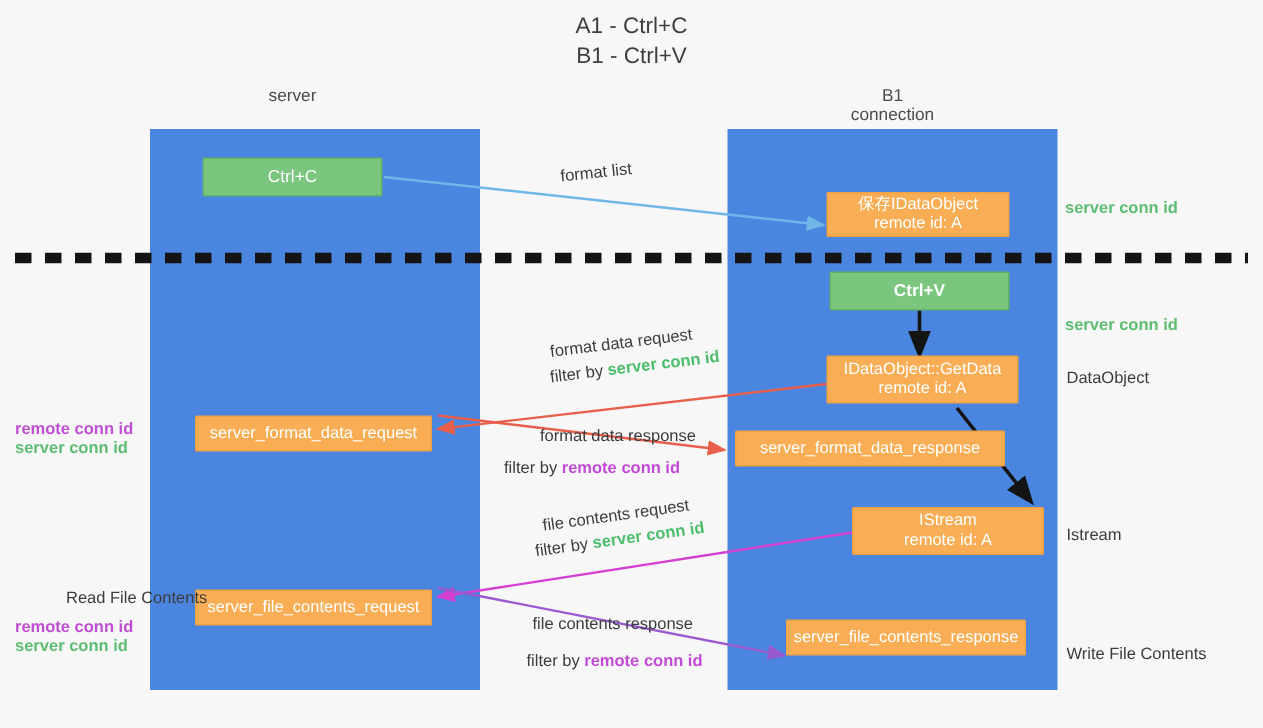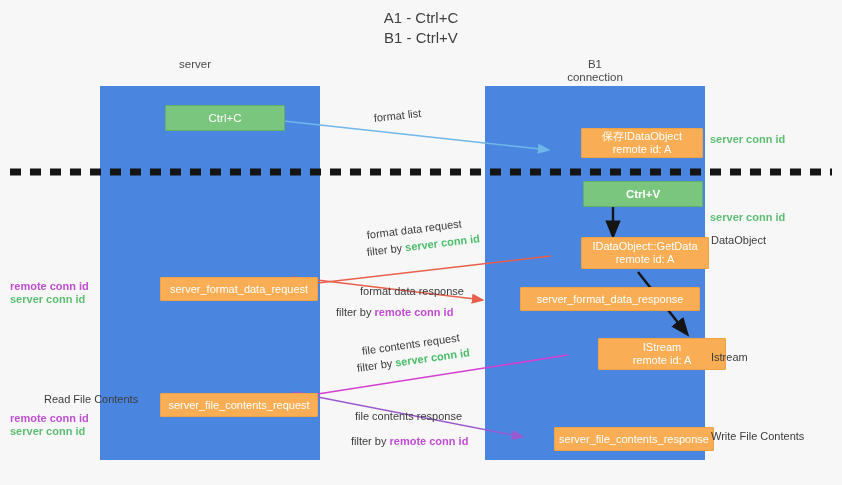--- a/index.html
+++ b/index.html
@@ -18,21 +18,21 @@
   }
 
   .lane{position:absolute;background:#4a86e0;}
   .lane-head{
     position:absolute;text-align:center;font-size:11.5px;line-height:13px;color:#4a4a4a;
   }
 
   .box{
     position:absolute;box-sizing:border-box;
     display:flex;flex-direction:column;align-items:center;justify-content:center;
-    color:#ffffff;text-align:right;border-radius:1px;margin-left:30px;
+    color:#ffffff;text-align:right;border-radius:1px;
   }
   .box.green{background:#7ac67f;border:1px solid #63b069;font-size:11.5px;}
   .box.orange{background:#f9ae55;border:1px solid #efa244;font-size:11px;line-height:13px;}
   .box .l2{font-size:11px;}
 
   .lbl{position:absolute;font-size:11px;line-height:14px;color:#3c3c3c;white-space:nowrap;}
   .lbl.rot{transform-origin:left top;}
   .green-t{color:#4bbd6b;font-weight:bold;}
   .mag-t{color:#c24bd6;font-weight:bold;}
   .side{position:absolute;font-size:11px;line-height:14px;white-space:nowrap;}
@@ -116,21 +116,21 @@
 
   <div class="box orange" style="left:568px;top:338px;width:128px;height:32px;">
     <span>IStream</span>
     <span class="l2">remote id: A</span>
   </div>
 
   <div class="box orange" style="left:490px;top:287px;width:180px;height:24px;">
     <span>server_format_data_response</span>
   </div>
 
-  <div class="box orange" style="left:524px;top:427px;width:160px;height:24px;">
+  <div class="box orange" style="left:524px;top:413px;width:160px;height:24px;">
     <span>server_file_contents_response</span>
   </div>
 
   <div class="box orange" style="left:130px;top:277px;width:158px;height:24px;">
     <span>server_format_data_request</span>
   </div>
 
   <div class="box orange" style="left:130px;top:393px;width:158px;height:24px;">
     <span>server_file_contents_request</span>
   </div>
@@ -152,21 +152,21 @@
     <span>filter by </span><span class="green-t">server conn id</span>
   </div>
 
   <div class="lbl" style="left:355px;top:409px;">file contents response</div>
   <div class="lbl" style="left:351px;top:434px;">
     <span>filter by </span><span class="mag-t">remote conn id</span>
   </div>
 
   <div class="side green-t" style="left:710px;top:132px;font-weight:bold;">server conn id</div>
   <div class="side green-t" style="left:710px;top:210px;font-weight:bold;">server conn id</div>
-  <div class="side plain" style="left:711px;top:233px;">DataObject</div>
+  <div class="side plain" style="left:711px;top:245px;">DataObject</div>
   <div class="side plain" style="left:711px;top:350px;">Istream</div>
   <div class="side plain" style="left:711px;top:429px;">Write File Contents</div>
 
   <div class="side mag-t" style="left:10px;top:279px;font-weight:bold;">remote conn id</div>
   <div class="side green-t" style="left:10px;top:292px;font-weight:bold;">server conn id</div>
 
   <div class="side plain" style="left:8px;top:392px;margin-left:36px;">Read File Contents</div>
   <div class="side mag-t" style="left:10px;top:411px;font-weight:bold;">remote conn id</div>
   <div class="side green-t" style="left:10px;top:424px;font-weight:bold;">server conn id</div>
 

